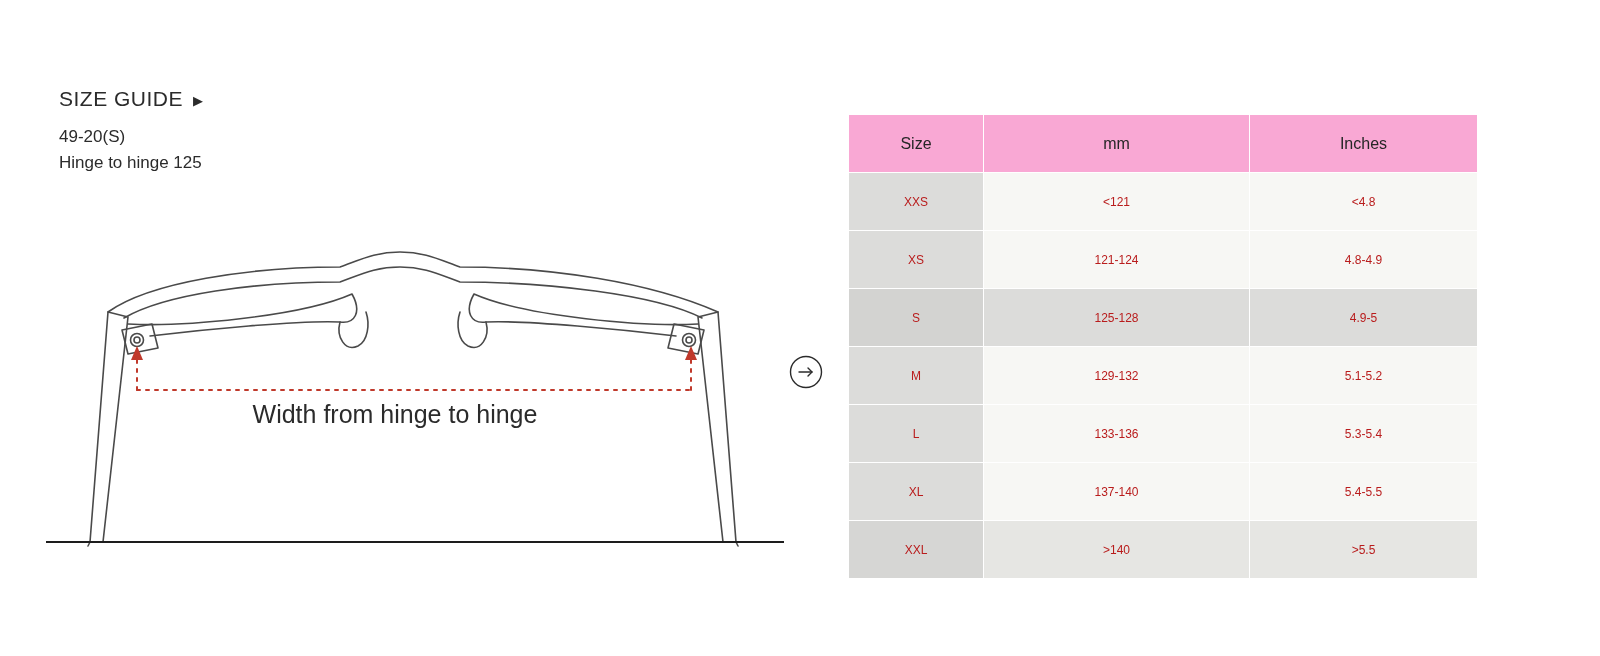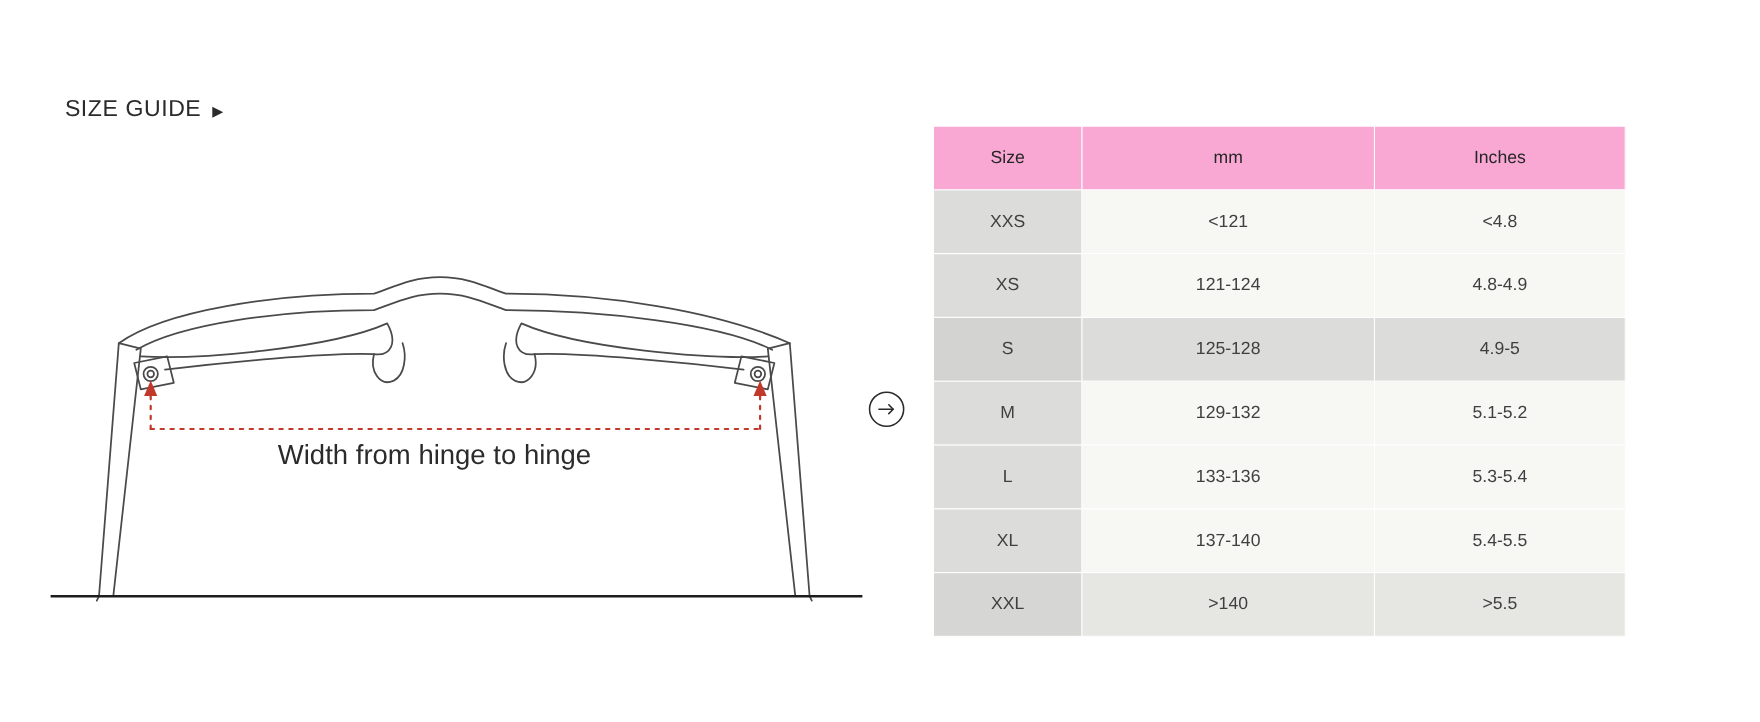--- a/index.html
+++ b/index.html
@@ -91,22 +91,22 @@
     top: 114px;
     width: 629px;
     border-collapse: collapse;
     table-layout: fixed;
   }
   #size-table th,
   #size-table td {
     border: 1px solid #ffffff;
     text-align: center;
     font-weight: normal;
-    font-size: 16px;
-    color: #404040;
+    font-size: 12px;
+    color: #b91c1c;
     height: 57px;
     padding: 0;
   }
   #size-table col.c-size   { width: 135px; }
   #size-table col.c-mm     { width: 266px; }
   #size-table col.c-inches { width: 228px; }
 
   #size-table thead th {
     background: #f9a8d4;
     color: #262626;
@@ -134,20 +134,24 @@
 </head>
 <body>
 
 <div id="left-panel">
 
   <div id="size-guide-header">
     <span id="size-guide-title">SIZE GUIDE</span>
     <span id="size-guide-arrow">▶</span>
   </div>
 
+  <div id="spec-block">
+    <div>49-20(S)</div>
+    <div>Hinge to hinge 125</div>
+  </div>
 
   <div id="diagram-wrap">
     <svg width="800" height="380" viewBox="0 0 800 380" xmlns="http://www.w3.org/2000/svg">
       <g fill="none" stroke="#4a4a4a" stroke-width="1.6" stroke-linejoin="round" stroke-linecap="round">
 
         <path d="M108,100 L90,330 L103,330 L128,105 Z"></path>
 
         <path d="M718,100 L736,330 L723,330 L698,105 Z"></path>
 
         <path d="M108,100 C150,70 250,55 340,55 C360,48 375,40 400,40 C425,40 440,48 460,55 C550,55 650,70 718,100"></path>

